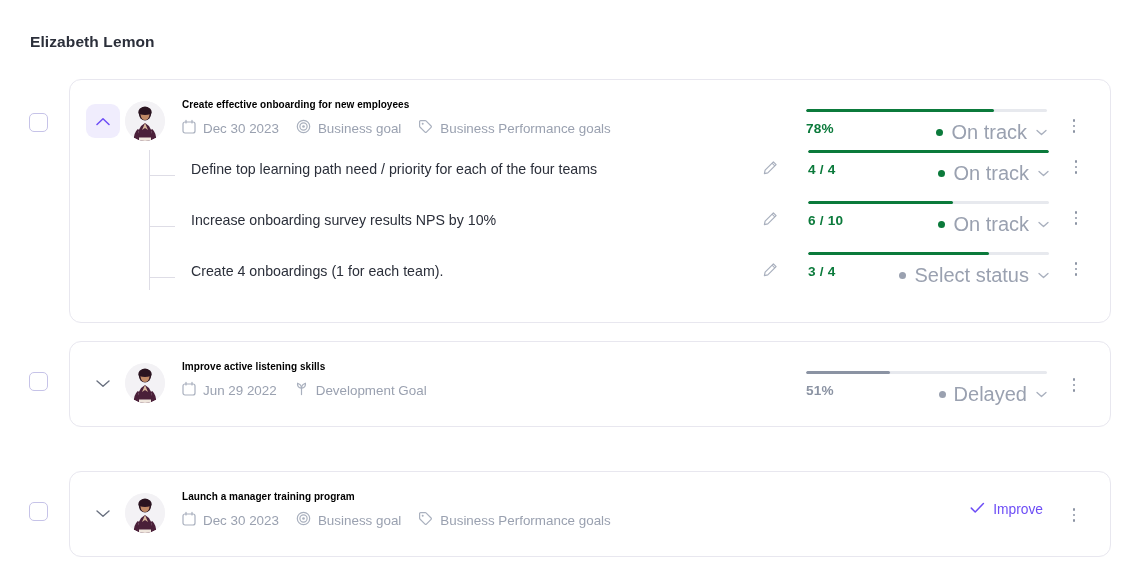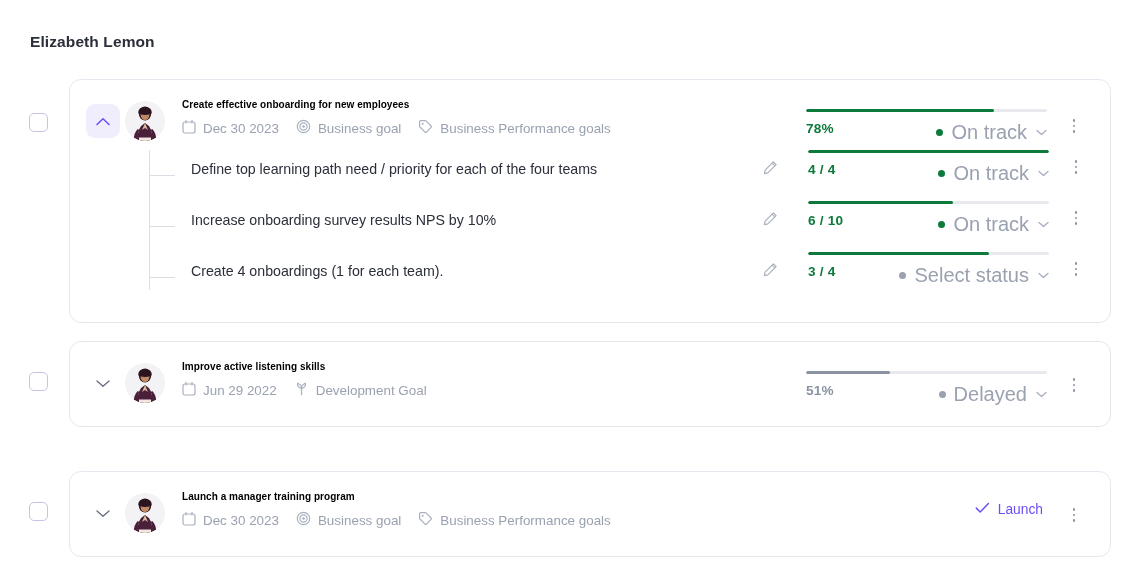--- a/index.html
+++ b/index.html
@@ -539,21 +539,21 @@
           </span>
         </div>
       </div>
 
       <div class="approve">
         <span>
           <svg width="15" height="12" viewBox="0 0 15 12">
               <path d="M1.3 6.1L5.2 10 13.4 1.6" stroke="#6d4df6" stroke-width="1.5" fill="none" stroke-linecap="round" stroke-linejoin="round"></path>
             </svg>
         </span>
-        <span>Launch</span>
+        <span>Improve</span>
       </div>
 
       <div class="kebab">
           <i></i>
           <i></i>
           <i></i>
         </div>
     </div>
   </div>
 

